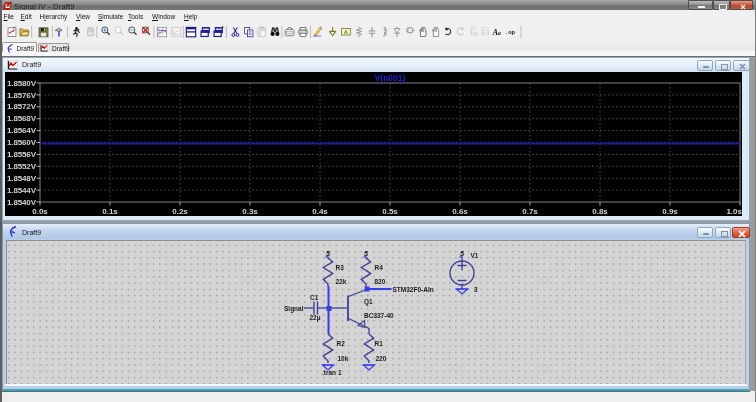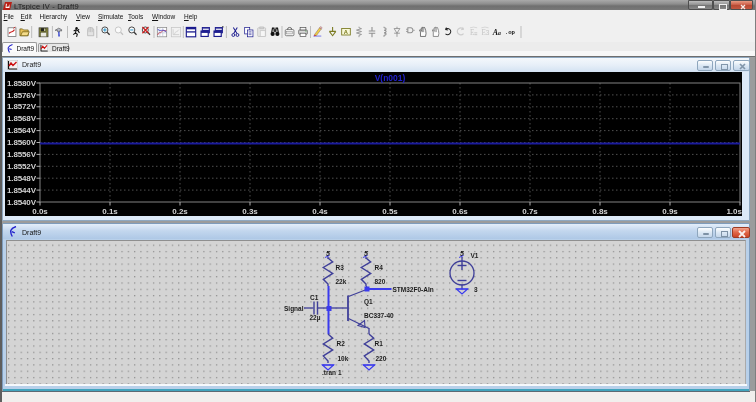--- a/index.html
+++ b/index.html
@@ -26,21 +26,21 @@
 #schtitle{left:3px;top:224px;width:746px;height:15px;background:linear-gradient(180deg,#e4eefa,#c3d7ee 45%,#aec8e6);font-size:7px;color:#111}
 #schclient{left:6px;top:240px;width:740px;height:145px;background:#d4d4d4;border:1px solid #8f8f8f;border-right-color:#aaa;border-bottom:none;box-sizing:border-box}
 .ttext{position:absolute;left:19px;top:3px}
 .cbtn{position:absolute;height:11px;border-radius:2px;border:1px solid #8ea6bd;box-sizing:border-box;background:linear-gradient(180deg,#fdfefe,#dce8f4 50%,#c4d6ea)}
 .cbtn.red{background:linear-gradient(180deg,#f2a38e,#e26a4b 45%,#cc4526);border-color:#9c3a22}
 #leftedge{left:0;top:0;width:1.5px;height:402px;background:#5e5e5e}
 #rightedge{left:755px;top:0;width:1px;height:402px;background:#7f7f7f}
 </style></head>
 <body>
 <div class="abs" id="titlebar"></div>
-<div class="abs" id="title-text">LTspice IV - Draft9</div>
+<div class="abs" id="title-text">Signal IV - Draft9</div>
 <svg class="abs" style="left:3px;top:1.5px" width="9" height="8" viewBox="0 0 9 8">
     <polygon points="0,8 2,0 9,0 7,8" fill="#b81f16"></polygon>
     <path d="M2.9,1.7 L4,1.7 L3.4,4.8 L5.4,4.8 L6.5,2 L6.5,6 L2.5,6 Z" fill="#fff"></path>
   </svg>
 <div class="abs wbtn gray" style="left:688px;width:25px">
     <div style="position:absolute;left:9px;top:5px;width:7px;height:2px;background:#f0f0f0"></div>
   </div>
 <div class="abs wbtn gray" style="left:713px;width:17px">
     <div style="position:absolute;left:5px;top:2.5px;width:6px;height:4px;border:1px solid #f0f0f0"></div>
   </div>

